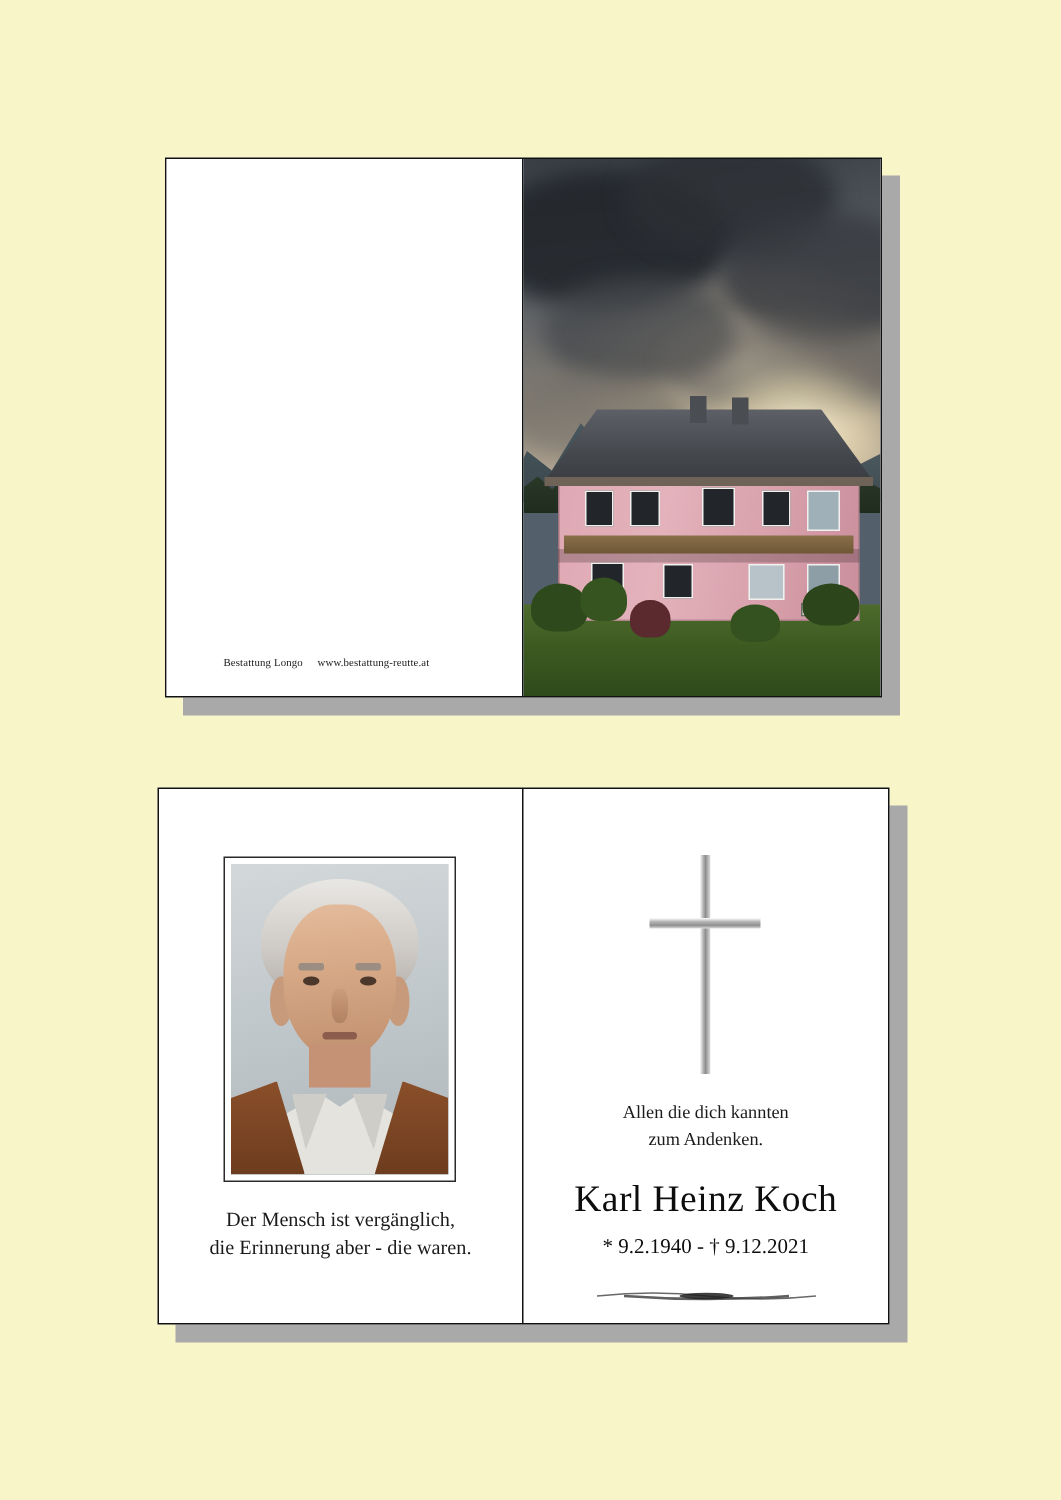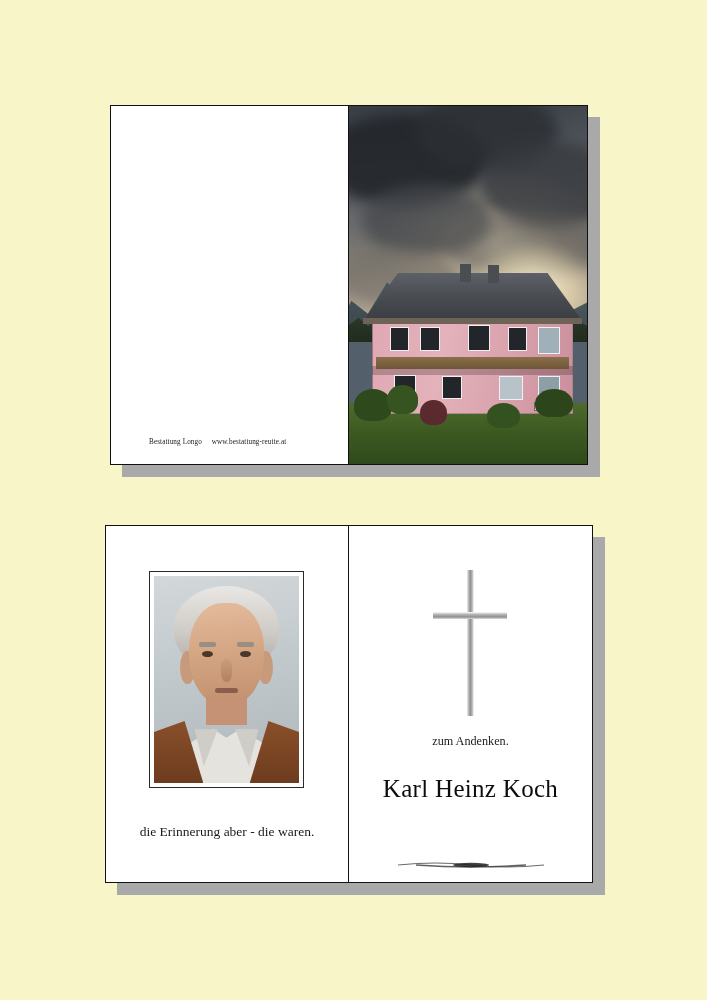--- a/index.html
+++ b/index.html
@@ -291,21 +291,21 @@
   .memorial-text {
     position: absolute;
     left: 0; right: 0; top: 206px;
     text-align: center;
     font-size: 12.2px;
     line-height: 1.5;
     color: #1a1a1a;
   }
   .deceased-name {
     position: absolute;
-    left: 0; right: 0; top: 249px;
+    left: 0; right: 0; top: 260px;
     text-align: center;
     font-size: 25px;
     color: #0d0d0d;
     letter-spacing: .3px;
   }
   .dates {
     position: absolute;
     left: 0; right: 0; top: 298px;
     text-align: center;
     font-size: 14px;
@@ -401,20 +401,21 @@
             <div class="p-neck"></div>
             <div class="p-shirt"></div>
             <div class="p-collar-l"></div>
             <div class="p-collar-r"></div>
             <div class="p-jacket-l"></div>
             <div class="p-jacket-r"></div>
           </div>
         </div>
 
         <div class="left-quote">
+          <div>Der Mensch ist vergänglich,</div>
           <div>die Erinnerung aber - die waren.</div>
         </div>
       </div>
 
       <div class="bottom-right">
         <div class="cross">
           <svg width="100" height="150" viewBox="0 0 100 150" xmlns="http://www.w3.org/2000/svg">
             <defs>
               <linearGradient id="cg-v" x1="0" y1="0" x2="1" y2="0">
                 <stop offset="0%" stop-color="#ffffff"></stop>
@@ -428,24 +429,26 @@
                 <stop offset="70%" stop-color="#909090"></stop>
                 <stop offset="100%" stop-color="#dcdcdc"></stop>
               </linearGradient>
             </defs>
             <rect x="45.5" y="2" width="7" height="146" fill="url(#cg-v)"></rect>
             <rect x="12" y="44" width="74" height="7" fill="url(#cg-h)"></rect>
           </svg>
         </div>
 
         <div class="memorial-text">
+          <div>Allen die dich kannten</div>
           <div>zum Andenken.</div>
         </div>
 
         <div class="deceased-name">Karl Heinz Koch</div>
+        <div class="dates">* 9.2.1940 - † 9.12.2021</div>
 
         <div class="flourish">
           <svg width="150" height="10" viewBox="0 0 150 10" xmlns="http://www.w3.org/2000/svg">
             <path d="M2 5 Q 40 1 75 5 Q 110 9 148 5" stroke="#2a2a2a" stroke-width="1" fill="none" opacity="0.7"></path>
             <path d="M20 5 Q 75 9 130 5" stroke="#444" stroke-width="1.6" fill="none" opacity="0.85"></path>
             <ellipse cx="75" cy="5" rx="18" ry="2.2" fill="#1f1f1f" opacity="0.85"></ellipse>
           </svg>
         </div>
       </div>
 

